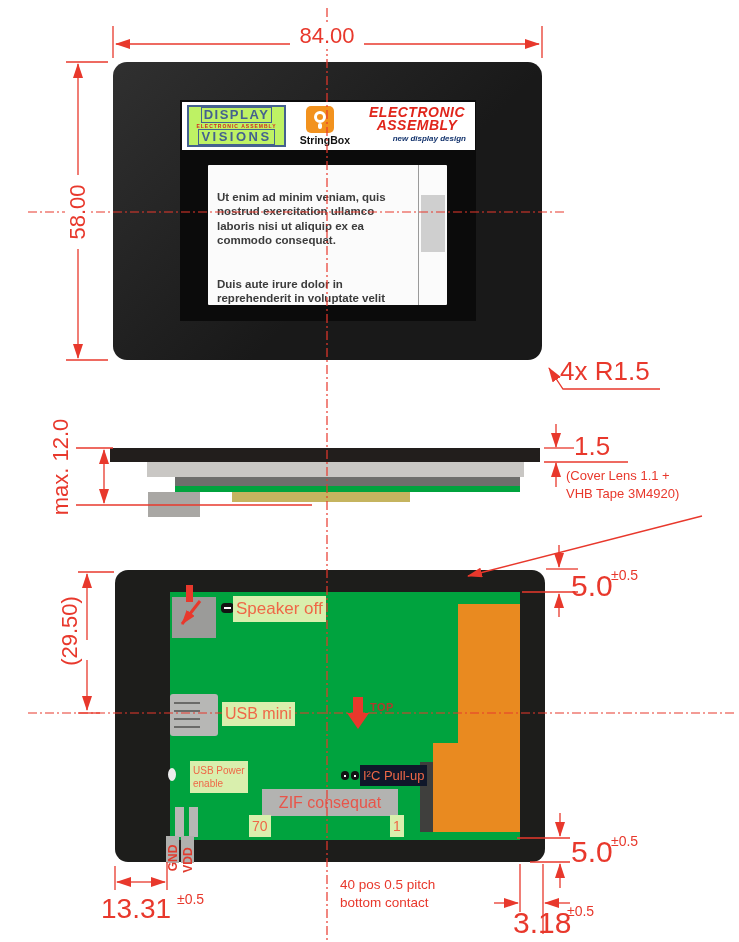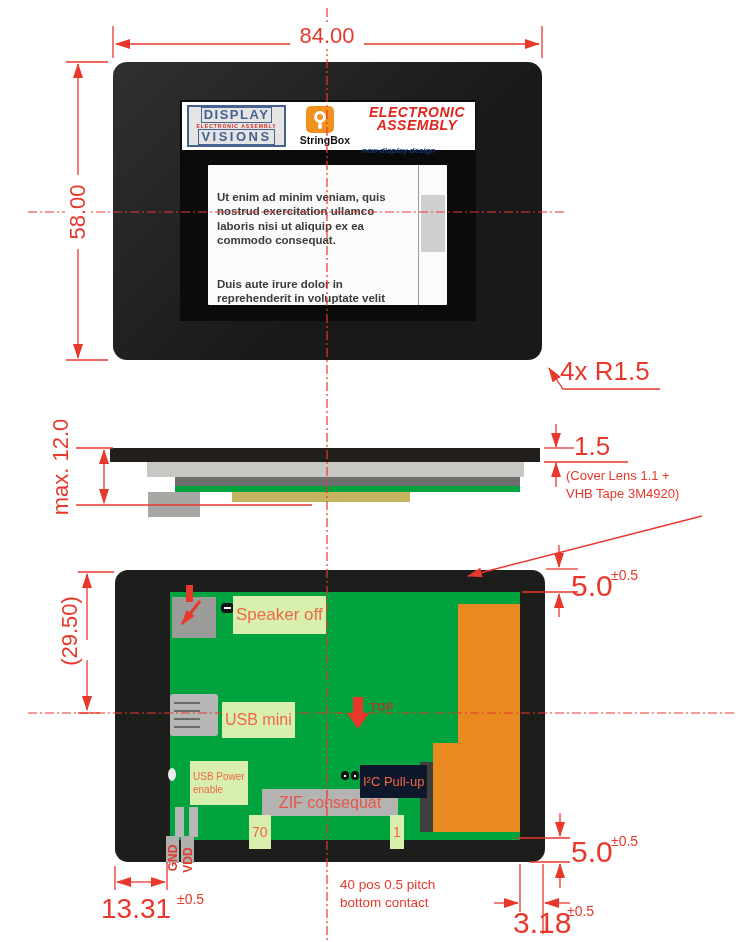--- a/index.html
+++ b/index.html
@@ -14,32 +14,32 @@
   body{width:739px;height:942px;background:#fff;overflow:hidden;
        font-family:"Liberation Sans",sans-serif;position:relative}
   .canvas{position:absolute;inset:0}
   .abs{position:absolute}
 
   
   .bezel{left:113px;top:62px;width:429px;height:298px;border-radius:14px;
          background:linear-gradient(135deg,#303030,#191919 60%)}
   .disp-window{left:180px;top:100px;width:296px;height:221px;background:#0b0b0b}
   .logo-bar{left:182px;top:102px;width:293px;height:48px;background:#fff;display:block}
-  .dv-logo{left:5px;top:3px;width:99px;height:42px;border:2px solid #44618f;background:#e5e5e5;
+  .dv-logo{left:5px;top:3px;width:99px;height:42px;border:2px solid #44618f;background:#bef264;
            display:flex;flex-direction:column;align-items:center;justify-content:center}
   .dv-l1{font-size:13px;font-weight:bold;color:#44618f;letter-spacing:1.5px;border:1px solid #44618f;padding:0 2px;line-height:14px}
   .dv-l2{font-size:5px;font-weight:bold;color:#d6281e;letter-spacing:1px;line-height:6px}
   .dv-l3{font-size:13px;font-weight:bold;color:#44618f;letter-spacing:2.5px;border:1px solid #44618f;padding:0 2px;line-height:14px}
   .sb-icon{left:124px;top:4px;width:28px;height:27px;background:#f2921e;border-radius:5px}
   .sb-ring{left:8px;top:5px;width:12px;height:12px;border:3px solid #fff;border-radius:50%}
   .sb-dot{left:12px;top:17px;width:4px;height:6px;background:#fff;border-radius:2px}
   .sb-label{left:108px;top:32px;width:60px;text-align:right;font-size:10.5px;font-weight:bold;color:#121212}
   .ea-logo{left:180px;top:4px;width:110px;text-align:center}
   .ea-l1,.ea-l2{font-size:14px;line-height:13px;font-weight:900;font-style:italic;color:#e0251b;letter-spacing:.5px}
-  .ea-tag{font-size:8px;font-style:italic;font-weight:bold;color:#16356e;text-align:left;padding-right:6px;margin-top:14px}
+  .ea-tag{font-size:8px;font-style:italic;font-weight:bold;color:#16356e;text-align:right;padding-right:6px;margin-top:2px}
   .screen{left:208px;top:165px;width:239px;height:140px;background:#fbfbfb;border-radius:1px}
   .screen-text{left:9px;top:10px;width:200px;font-size:11.5px;font-weight:bold;color:#3c3c3c;
                line-height:14.6px;white-space:pre-line}
   .para2{margin-top:14px}
   .scroll-divider{right:28px;top:0;bottom:0;width:1px;background:#9a9a9a}
   .scroll-thumb{right:2px;top:30px;width:24px;height:57px;background:#cfcfcf}
 
   
   .sv-lens{left:110px;top:448px;width:430px;height:14px;background:#221e1c}
   .sv-gray1{left:147px;top:462px;width:377px;height:15px;background:#c9c7c4}
@@ -66,21 +66,21 @@
   .bv-zif{left:262px;top:789px;width:136px;height:27px;background:#b3b3b1;display:flex;align-items:center;justify-content:center}
   .zif-txt{font-size:16px;color:#e8554a}
   .pin{background:#b7b7b5}
   .pin-a{left:175px;top:807px;width:9px;height:30px}
   .pin-b{left:189px;top:807px;width:9px;height:30px}
   .chip{background:#b0b0ae}
   .chip-gnd{left:166px;top:836px;width:13px;height:27px}
   .chip-vdd{left:181px;top:836px;width:13px;height:27px}
 
   
-  .lbl{background:var(--label-bg);color:var(--label-text);padding:9px 3px;white-space:nowrap}
+  .lbl{background:var(--label-bg);color:var(--label-text);padding:3px 3px;white-space:nowrap}
   .lbl-speaker{left:233px;top:596px;font-size:17px}
   .lbl-usbmini{left:222px;top:702px;font-size:16px}
   .lbl-usbpower{left:190px;top:761px;font-size:10px;line-height:13px}
   .lbl-i2c{left:360px;top:765px;font-size:13px;background:#0f172a}
   .lbl-40{left:249px;top:815px;font-size:14px}
   .lbl-1{left:390px;top:815px;font-size:14px}
   .rot-pin{color:#e03b2e;font-size:12px;font-weight:bold;transform:translate(-50%,-50%) rotate(-90deg);white-space:nowrap}
   .t-gnd{left:173px;top:858px}
   .t-vdd{left:188px;top:860px}
   .t-top{left:370px;top:701px;font-size:11px;font-weight:bold;color:#b0392c;letter-spacing:.5px}

